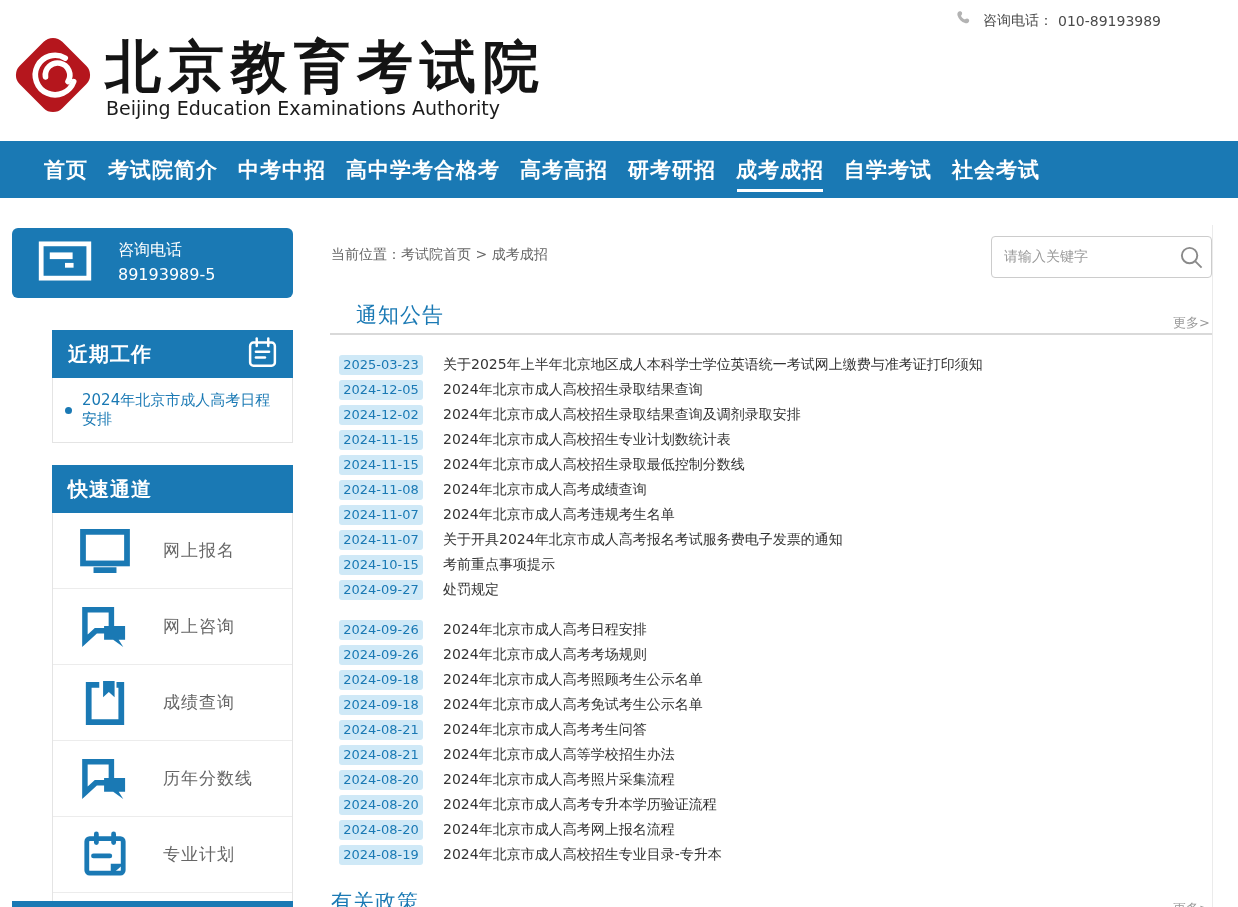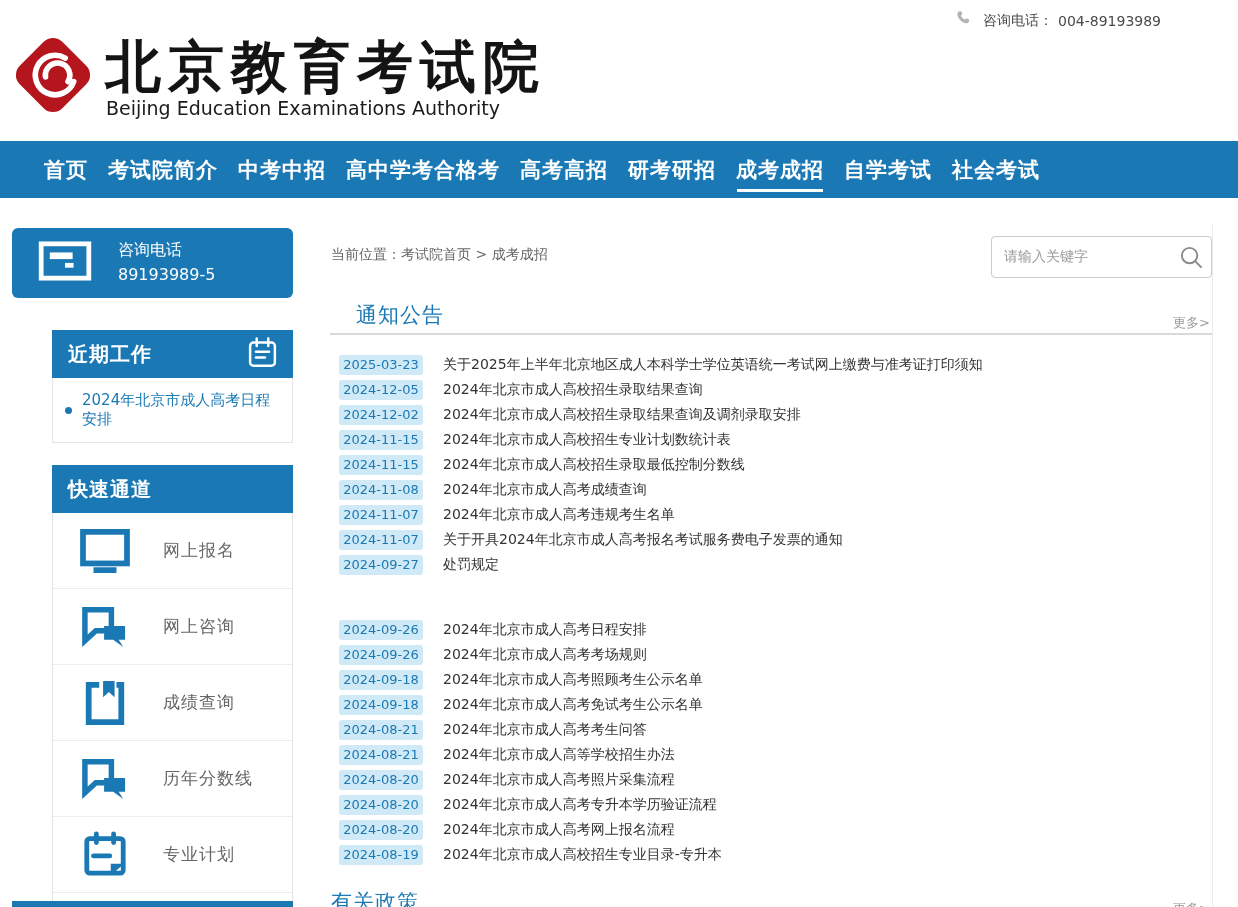--- a/index.html
+++ b/index.html
@@ -96,21 +96,21 @@
     </span>
     <div class="logo-cn">北京教育考试院</div>
     <div class="logo-en">Beijing Education Examinations Authority</div>
     <div class="header-phone">
       <span>
         <svg viewBox="0 0 20 20" width="18" height="18">
             <path d="M4 1.5 C6.5 1 7.7 4 6.1 5.5 C5.3 6.2 5.6 7.2 7.2 8.8 C8.8 10.4 9.8 10.7 10.5 10 C12 8.5 15.2 9.6 14.6 12.1 C14.2 14 12 15.2 10 14.5 C6 13.2 2.9 10 1.7 6 C1.1 4 2 2 4 1.5 Z" fill="#b3b3b3"></path>
           </svg>
       </span>
       <span>咨询电话：</span>
-        <span style="margin-left:-4px;">004-89193989</span>
+        <span style="margin-left:-4px;">010-89193989</span>
     </div>
   </header>
 
   <nav class="main-nav">
       <div class="nav-item">
     <span>首页</span>
   </div>
       <div class="nav-item">
     <span>考试院简介</span>
   </div>
@@ -289,20 +289,24 @@
   </div>
         <div class="notice-row">
     <span class="date-badge">2024-11-07</span>
     <a class="notice-title">2024年北京市成人高考违规考生名单</a>
   </div>
         <div class="notice-row">
     <span class="date-badge">2024-11-07</span>
     <a class="notice-title">关于开具2024年北京市成人高考报名考试服务费电子发票的通知</a>
   </div>
         <div class="notice-row">
+    <span class="date-badge">2024-10-15</span>
+    <a class="notice-title">考前重点事项提示</a>
+  </div>
+        <div class="notice-row">
     <span class="date-badge">2024-09-27</span>
     <a class="notice-title">处罚规定</a>
   </div>
       </div>
     <div class="notice-group g2">
         <div class="notice-row">
     <span class="date-badge">2024-09-26</span>
     <a class="notice-title">2024年北京市成人高考日程安排</a>
   </div>
         <div class="notice-row">

